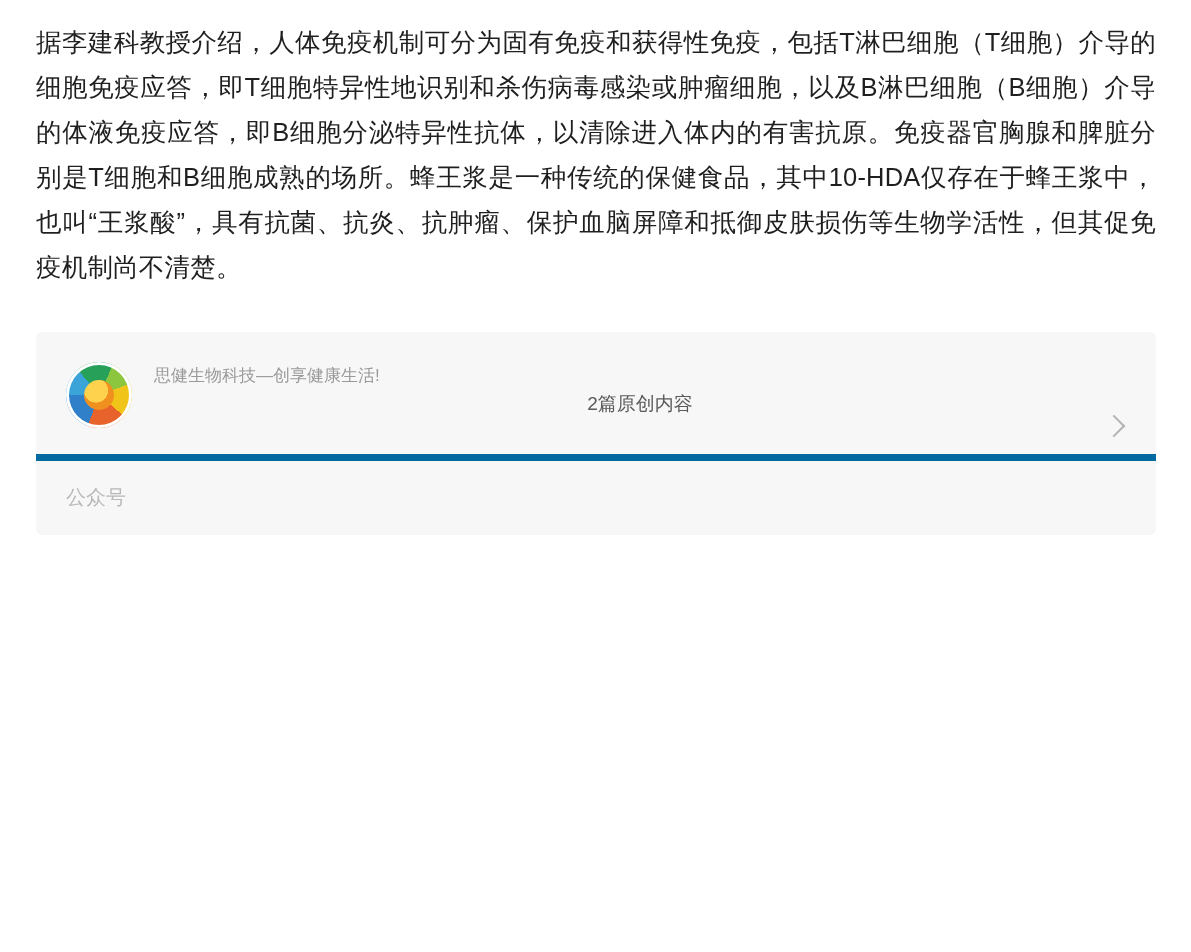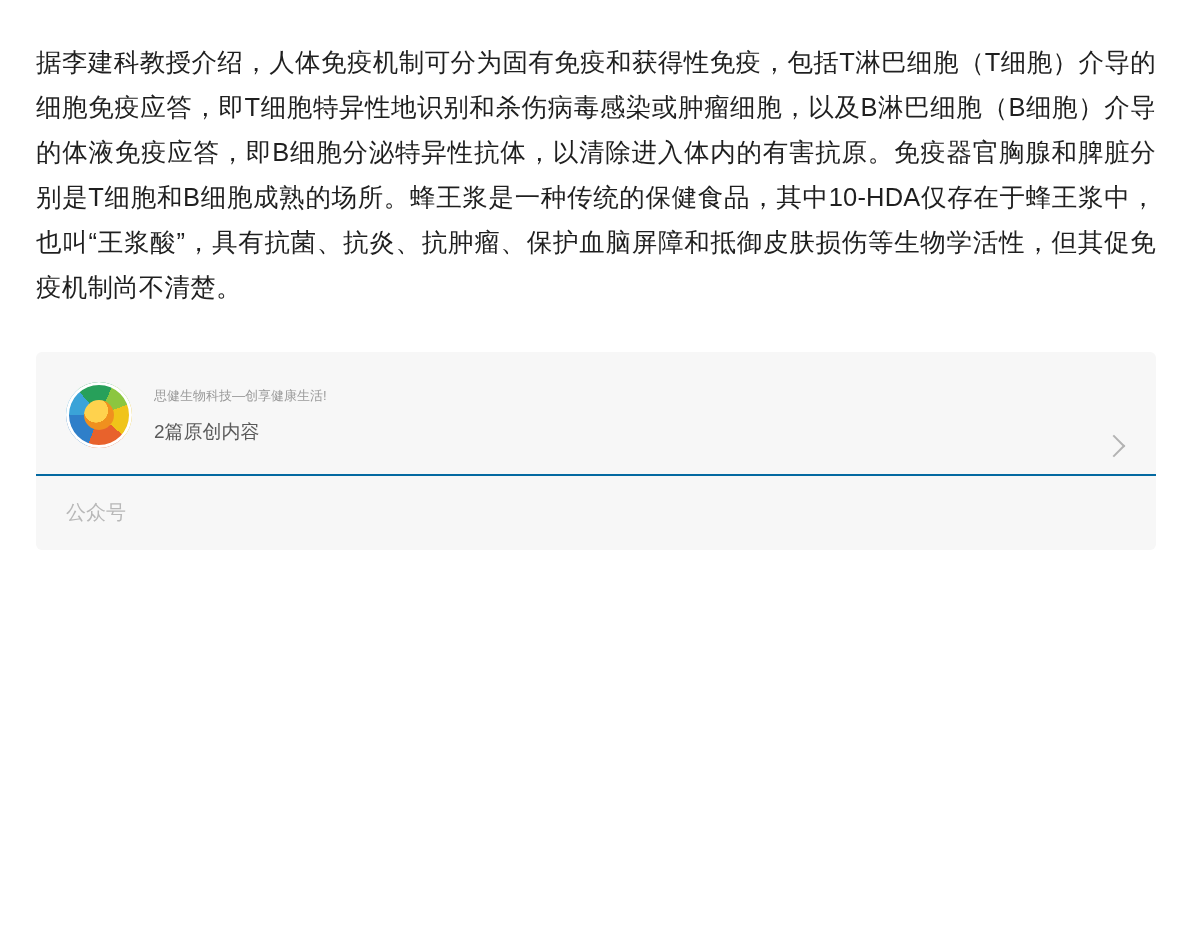--- a/index.html
+++ b/index.html
@@ -11,21 +11,21 @@
     width: 1191px;
     height: 952px;
     font-family: "Liberation Sans", sans-serif;
     color: #1a1a1a;
     -webkit-font-smoothing: antialiased;
   }
   .page {
     box-sizing: border-box;
     width: 1191px;
     height: 952px;
-    padding: 40px 36px 0 36px;
+    padding: 20px 36px 0 36px;
     background: #ffffff;
     position: relative;
     overflow: hidden;
   }
   .article-body {
     width: 1120px;
   }
   .para {
     font-size: 25.5px;
     line-height: 45px;
@@ -89,42 +89,42 @@
     flex: 1 1 auto;
     min-width: 0;
   }
   .mp-name {
     font-size: 25px;
     line-height: 34px;
     color: #1b1b1b;
     margin-bottom: 8px;
   }
   .mp-desc {
-    font-size: 13px;
+    font-size: 17px;
     line-height: 28px;
     color: #9a9a9a;
-    margin-bottom: 8px;
   }
   .mp-count {
     font-size: 19px;
     line-height: 28px;
     color: #5a5a5a;
+    text-align: center;
   }
   .mp-arrow {
     position: absolute;
     right: 34px;
     top: 86px;
     width: 14px;
     height: 14px;
     border-right: 2.4px solid #b3b3b3;
     border-top: 2.4px solid #b3b3b3;
     transform: rotate(45deg);
   }
   .mp-footer {
-    border-top: 2px solid #0369a1;
+    border-top: 7px solid #0369a1;
     padding: 22px 30px 24px 30px;
     font-size: 20px;
     line-height: 28px;
     color: #b8b8b8;
   }
 </style>
 </head>
 <body>
 
 <div class="page">

